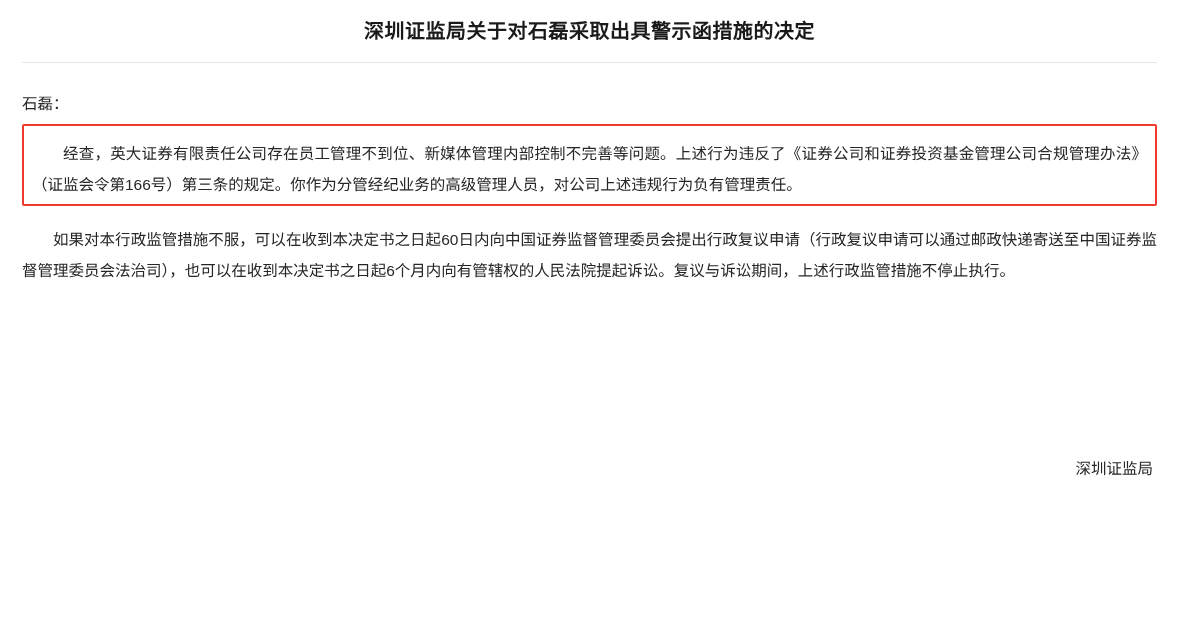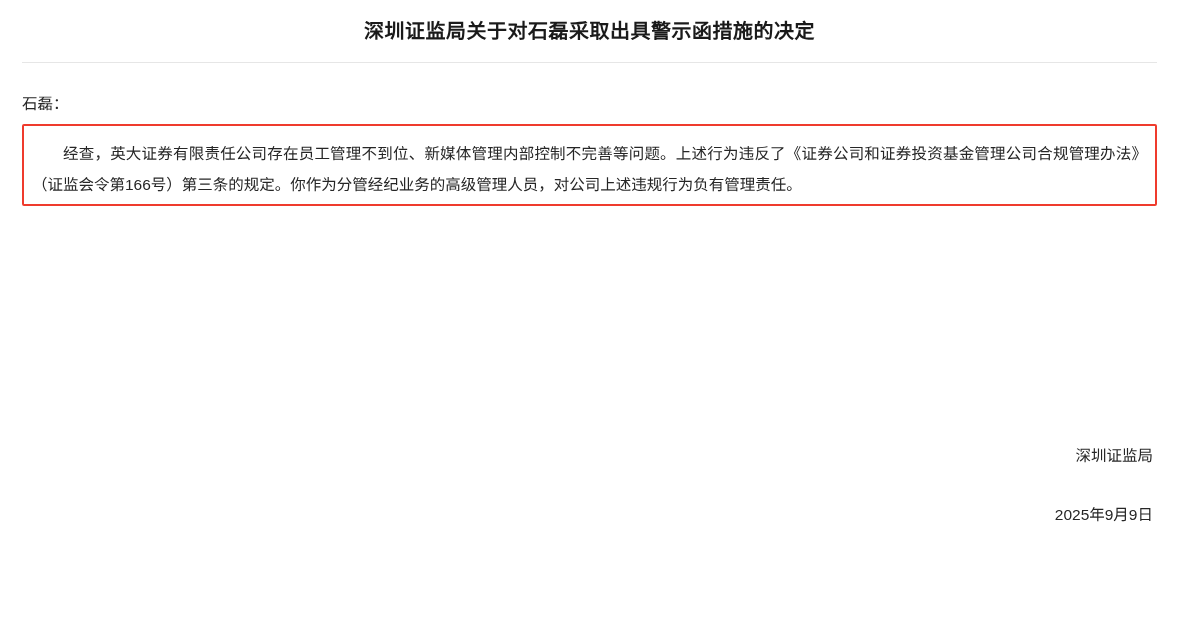--- a/index.html
+++ b/index.html
@@ -61,21 +61,21 @@
     padding: 12px 8px 4px 8px;
     margin: 2px 0 18px 0;
     box-sizing: border-box;
   }
   .highlight-box p.para {
     margin-bottom: 0;
   }
   .sign-block {
     position: absolute;
     right: 26px;
-    bottom: 2px;
+    bottom: 20px;
     text-align: right;
   }
   .sign-org {
     font-size: 15.5px;
     line-height: 2.0;
     color: #262626;
     margin-bottom: 28px;
   }
   .sign-date {
     font-size: 15.5px;
@@ -94,21 +94,21 @@
 
   <div class="body-wrap">
 
     <div class="salutation">石磊：</div>
 
     <div class="highlight-box">
       <p class="para">经查，英大证券有限责任公司存在员工管理不到位、新媒体管理内部控制不完善等问题。上述行为违反了《证券公司和证券投资基金管理公司合规管理办法》（证监会令第166号）第三条的规定。你作为分管经纪业务的高级管理人员，对公司上述违规行为负有管理责任。</p>
     </div>
 
 
+    <p class="para">如果对本行政监管措施不服，可以在收到本决定书之日起60日内向中国证券监督管理委员会提出行政复议申请（行政复议申请可以通过邮政快递寄送至中国证券监督管理委员会法治司），也可以在收到本决定书之日起6个月内向有管辖权的人民法院提起诉讼。复议与诉讼期间，上述行政监管措施不停止执行。</p>
 
   </div>
 
   <div class="sign-block">
     <div class="sign-org">深圳证监局</div>
-    <div class="sign-date">2025年9月9日</div>
   </div>
 
 </div>
 
 </body></html>

